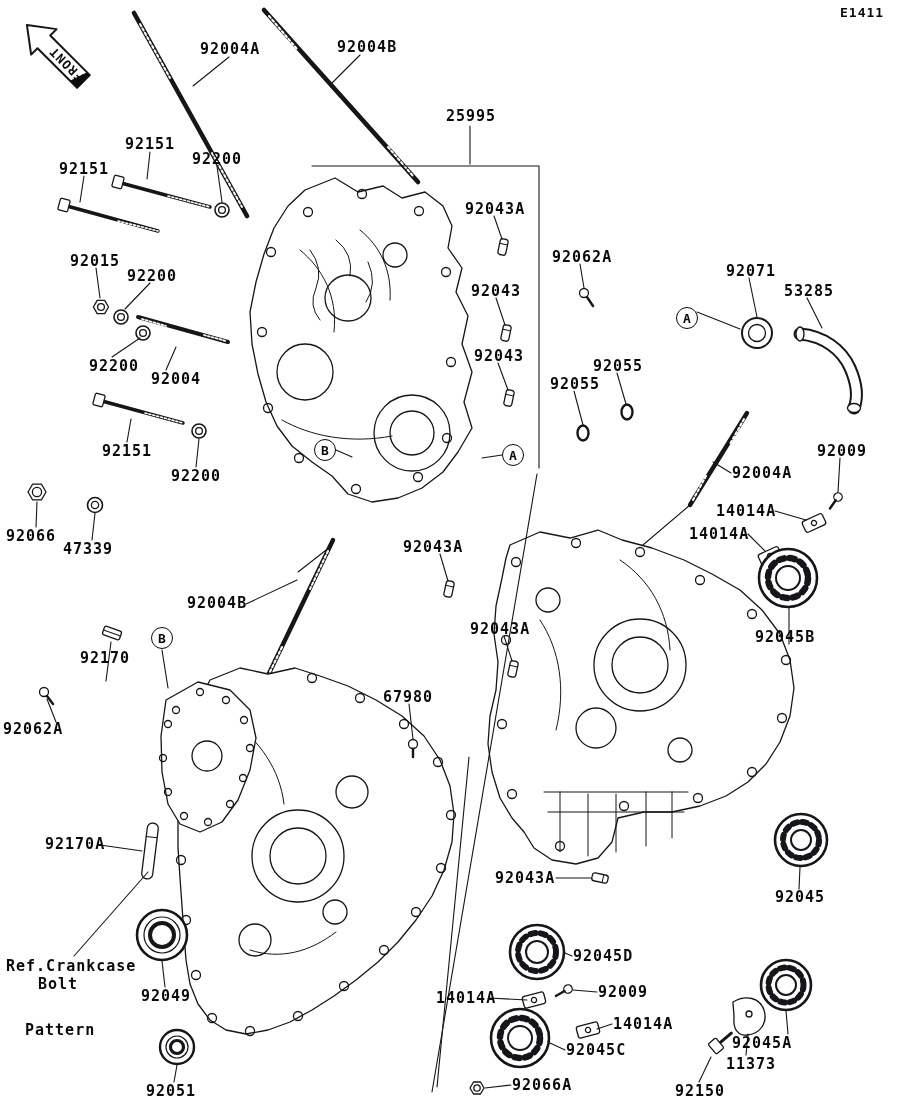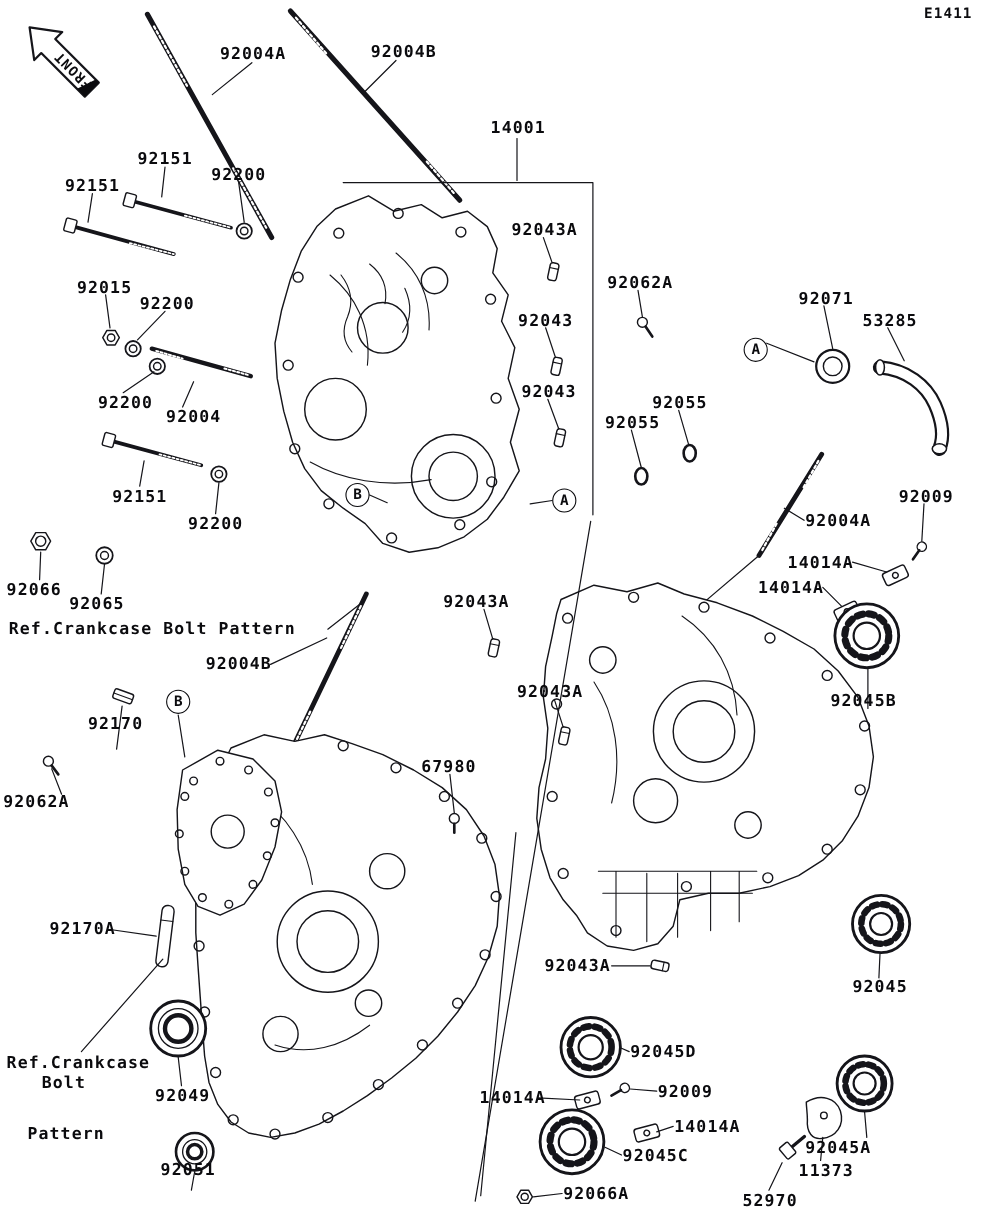--- a/index.html
+++ b/index.html
@@ -396,21 +396,21 @@
     <line x1="537" y1="474" x2="432" y2="1092"></line>
     <line x1="469" y1="757" x2="437" y2="1087"></line>
   </g>
 </g>
 </svg>
 
 <div class="code" style="left:840px;top:5px">E1411</div>
 
 <div class="lbl" style="left:200px;top:41px">92004A</div>
 <div class="lbl" style="left:337px;top:39px">92004B</div>
-<div class="lbl" style="left:446px;top:108px">14001</div>
+<div class="lbl" style="left:446px;top:108px">25995</div>
 <div class="lbl" style="left:125px;top:136px">92151</div>
 <div class="lbl" style="left:59px;top:161px">92151</div>
 <div class="lbl" style="left:192px;top:151px">92200</div>
 <div class="lbl" style="left:465px;top:201px">92043A</div>
 <div class="lbl" style="left:552px;top:249px">92062A</div>
 <div class="lbl" style="left:70px;top:253px">92015</div>
 <div class="lbl" style="left:127px;top:268px">92200</div>
 <div class="lbl" style="left:471px;top:283px">92043</div>
 <div class="lbl" style="left:726px;top:263px">92071</div>
 <div class="lbl" style="left:784px;top:283px">53285</div>
@@ -419,22 +419,21 @@
 <div class="lbl" style="left:474px;top:348px">92043</div>
 <div class="lbl" style="left:593px;top:358px">92055</div>
 <div class="lbl" style="left:550px;top:376px">92055</div>
 <div class="lbl" style="left:102px;top:443px">92151</div>
 <div class="lbl" style="left:171px;top:468px">92200</div>
 <div class="lbl" style="left:732px;top:465px">92004A</div>
 <div class="lbl" style="left:817px;top:443px">92009</div>
 <div class="lbl" style="left:716px;top:503px">14014A</div>
 <div class="lbl" style="left:689px;top:526px">14014A</div>
 <div class="lbl" style="left:6px;top:528px">92066</div>
-<div class="lbl" style="left:63px;top:541px">92065</div>
-<div class="lbl" style="left:8px;top:563px">Ref.Crankcase Bolt Pattern</div>
+<div class="lbl" style="left:63px;top:541px">47339</div>
 <div class="lbl" style="left:403px;top:539px">92043A</div>
 <div class="lbl" style="left:187px;top:595px">92004B</div>
 <div class="lbl" style="left:755px;top:629px">92045B</div>
 <div class="lbl" style="left:470px;top:621px">92043A</div>
 <div class="lbl" style="left:80px;top:650px">92170</div>
 <div class="lbl" style="left:383px;top:689px">67980</div>
 <div class="lbl" style="left:3px;top:721px">92062A</div>
 <div class="lbl" style="left:45px;top:836px">92170A</div>
 <div class="lbl" style="left:495px;top:870px">92043A</div>
 <div class="lbl" style="left:775px;top:889px">92045</div>
@@ -442,22 +441,22 @@
 <div class="lbl" style="left:6px;top:958px">Ref.Crankcase</div>
 <div class="lbl" style="left:38px;top:976px">Bolt</div>
 <div class="lbl" style="left:25px;top:1022px">Pattern</div>
 <div class="lbl" style="left:141px;top:988px">92049</div>
 <div class="lbl" style="left:436px;top:990px">14014A</div>
 <div class="lbl" style="left:598px;top:984px">92009</div>
 <div class="lbl" style="left:613px;top:1016px">14014A</div>
 <div class="lbl" style="left:566px;top:1042px">92045C</div>
 <div class="lbl" style="left:732px;top:1035px">92045A</div>
 <div class="lbl" style="left:726px;top:1056px">11373</div>
-<div class="lbl" style="left:146px;top:1055px">92051</div>
+<div class="lbl" style="left:146px;top:1083px">92051</div>
 <div class="lbl" style="left:512px;top:1077px">92066A</div>
-<div class="lbl" style="left:675px;top:1083px">52970</div>
+<div class="lbl" style="left:675px;top:1083px">92150</div>
 
 <div class="callout" style="left:676px;top:307px">A</div>
 <div class="callout" style="left:314px;top:439px">B</div>
 <div class="callout" style="left:502px;top:444px">A</div>
 <div class="callout" style="left:151px;top:627px">B</div>
 
 </div>
 
 </body></html>

